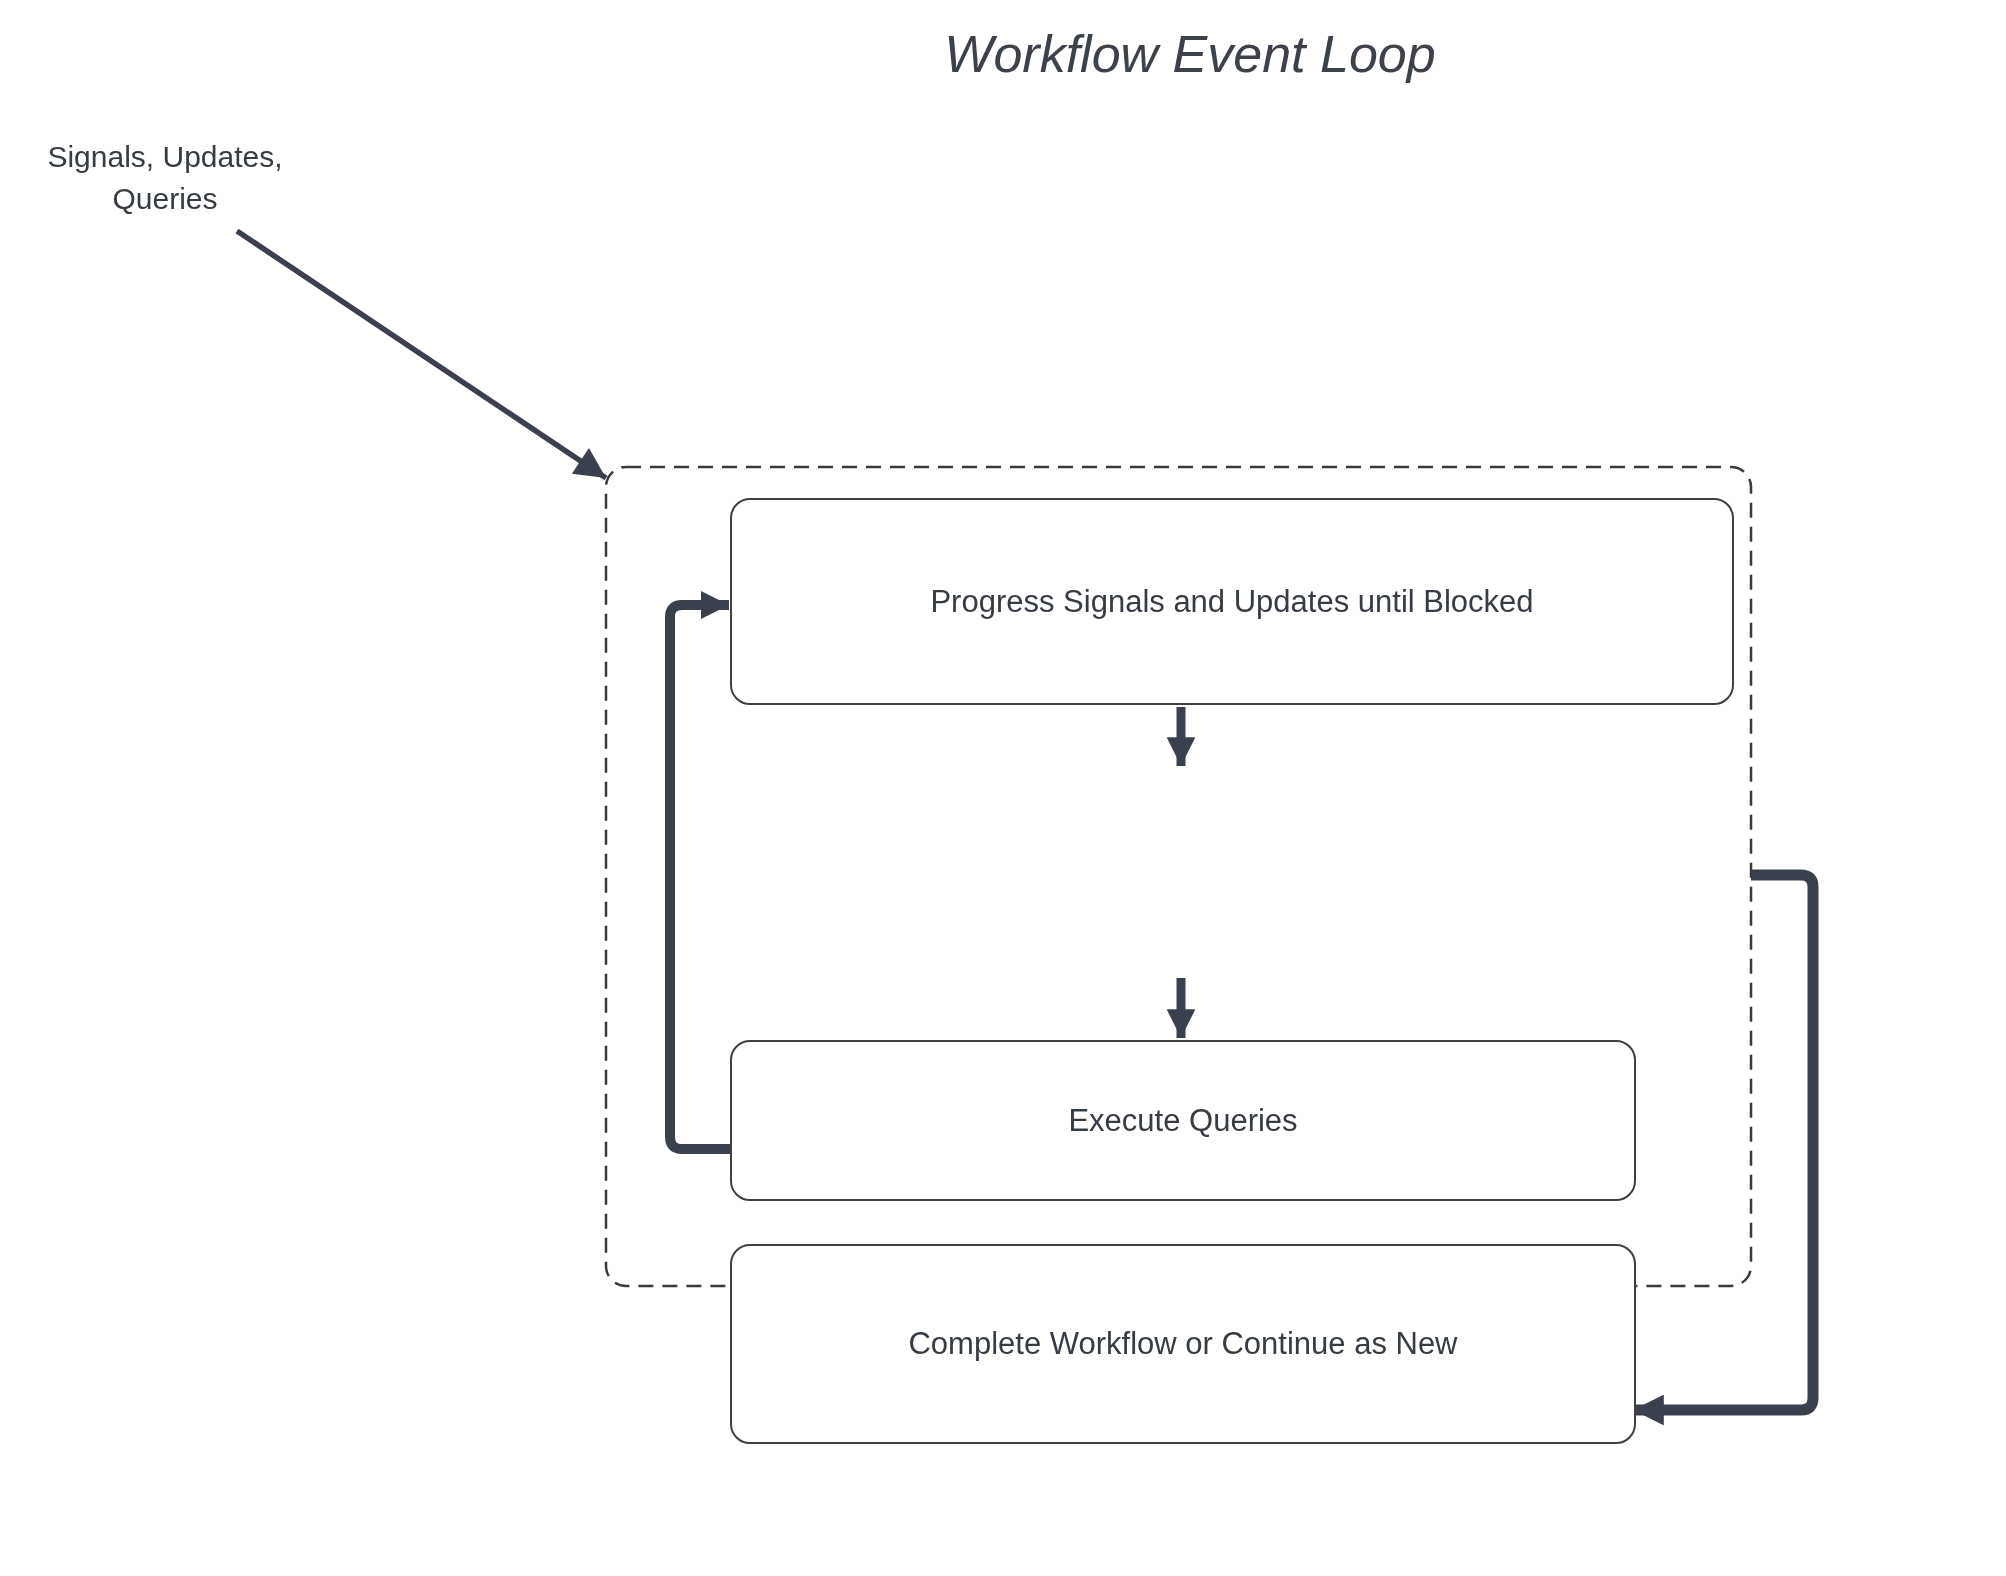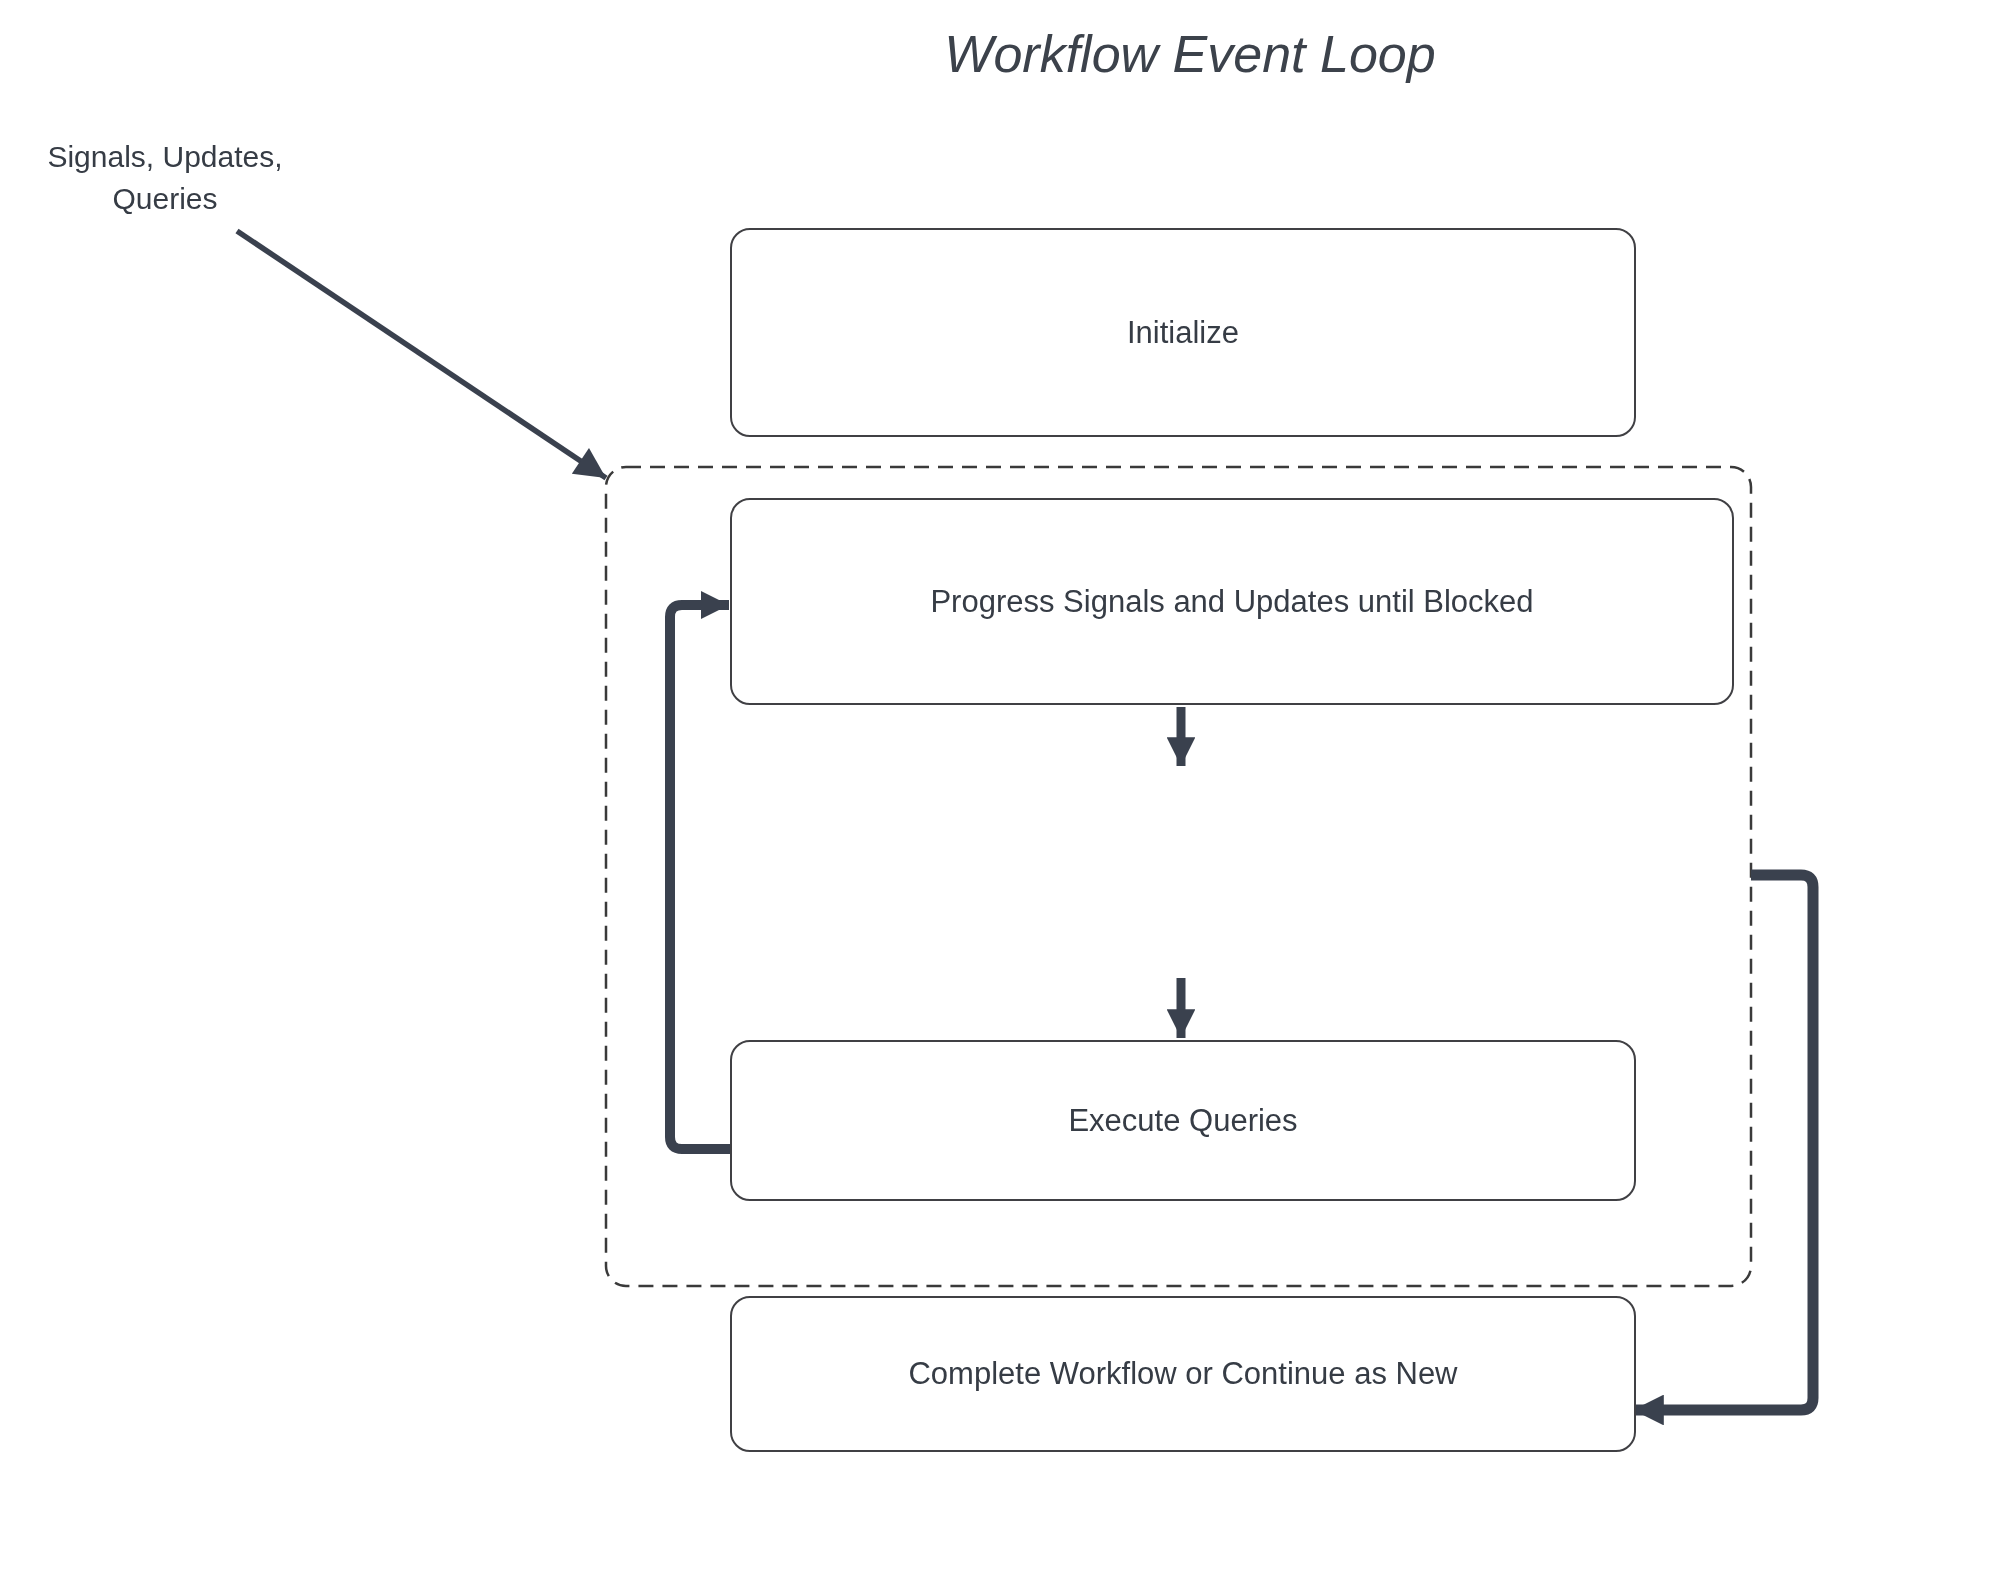--- a/index.html
+++ b/index.html
@@ -64,21 +64,21 @@
     justify-content: center;
     text-align: center;
     font-size: 31px;
     color: var(--node-text);
     padding: 0 40px;
   }
   .node-initialize        { left: 730px; top: 228px;  width: 906px; height: 209px; }
   .node-progress-signals  { left: 730px; top: 498px;  width: 1004px; height: 207px; }
   .node-progress-workflow { left: 730px; top: 768px;  width: 906px; height: 208px; }
   .node-execute-queries   { left: 730px; top: 1040px; width: 906px; height: 161px; }
-  .node-complete          { left: 730px; top: 1296px; width: 906px; height: 156px; }
+  .node-complete          { left: 730px; top: 1244px; width: 906px; height: 200px; }
 </style>
 </head>
 <body>
 
 <div class="canvas">
 
   <div class="diagram-title">Workflow Event Loop</div>
 
   <div class="ext-label">
     <span>Signals, Updates,</span>
@@ -104,23 +104,20 @@
 
     <path class="line" d="M1181,707 L1181,766" stroke-width="9" marker-end="url(#head-mid)"></path>
 
     <path class="line" d="M1181,978 L1181,1038" stroke-width="9" marker-end="url(#head-mid)"></path>
 
     <path class="line" d="M731,1149 L682,1149 Q670,1149 670,1137 L670,617 Q670,605 682,605 L729,605" stroke-width="10" marker-end="url(#head-loop)"></path>
 
     <path class="line" d="M1751,875 L1801,875 Q1813,875 1813,887 L1813,1398 Q1813,1410 1801,1410 L1633,1410" stroke-width="11" marker-end="url(#head-loop)"></path>
   </svg>
 
-  <div class="node node-initialize">
-    <span>Initialize</span>
-  </div>
 
   <div class="node node-progress-signals">
     <span>Progress Signals and Updates until Blocked</span>
   </div>
 
 
   <div class="node node-execute-queries">
     <span>Execute Queries</span>
   </div>
 

